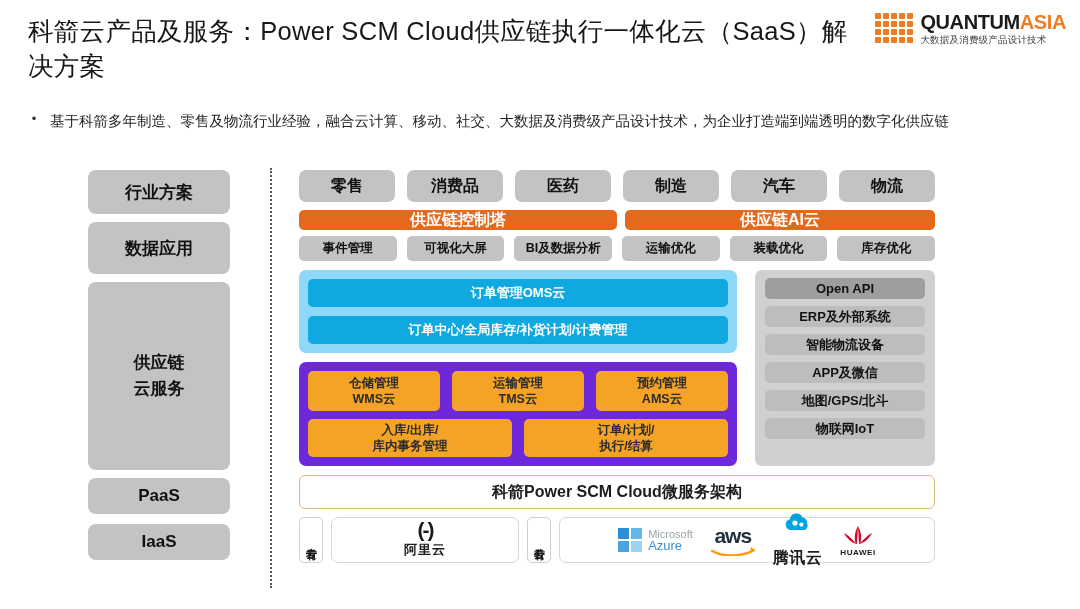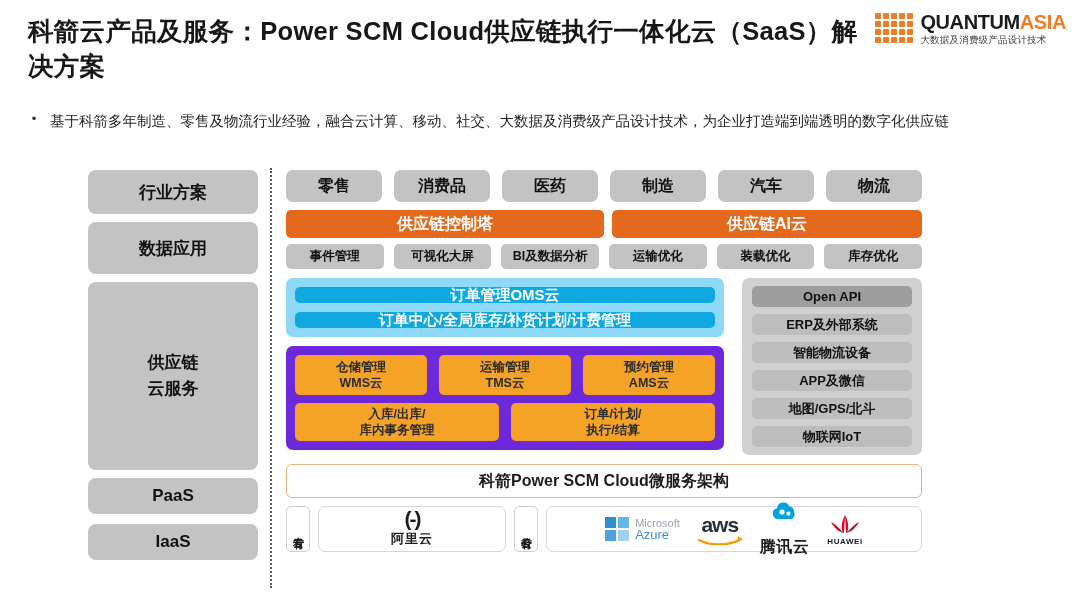--- a/index.html
+++ b/index.html
@@ -8,21 +8,21 @@
     background:#ffffff;
     font-family:"Liberation Sans","DejaVu Sans",sans-serif;
     overflow:hidden;
     position:relative;
   }
   .slide{position:relative;width:1080px;height:609px;}
 
   
   .title{
     position:absolute;left:28px;top:14px;width:830px;
-    font-size:25.5px;line-height:35px;font-weight:bold;color:#171717;
+    font-size:25.5px;line-height:35px;font-weight:normal;color:#171717;
     letter-spacing:0.3px;
   }
   .logo{
     position:absolute;right:14px;top:12px;
     display:flex;align-items:center;gap:7px;
   }
   .logo-grid{display:grid;grid-template-columns:repeat(5,6px);grid-template-rows:repeat(4,6px);gap:2px;}
   .logo-grid i{display:block;width:6px;height:6px;background:#ef7c22;border-radius:1px;}
   .logo-txt{display:flex;flex-direction:column;line-height:1;}
   .logo-main{font-size:20px;font-weight:bold;letter-spacing:-0.4px;}
@@ -31,65 +31,65 @@
   .logo-sub{font-size:9.5px;color:#3a3a3a;margin-top:3px;letter-spacing:0.2px;}
 
   
   .bullet{position:absolute;left:28px;top:108px;width:1020px;display:flex;gap:10px;}
   .bullet .dot{font-size:13px;color:#333;line-height:22px;flex:0 0 auto;width:12px;text-align:center;}
   .bullet .btxt{font-size:14.5px;line-height:26px;color:#1f1f1f;}
 
   
   .diagram{position:absolute;left:0;top:170px;width:1080px;height:420px;}
 
-  .leftcol{position:absolute;left:88px;top:0;width:170px;}
+  .leftcol{position:absolute;left:88px;top:0;width:142px;}
   .gbox{
     background:#c3c3c3;border-radius:8px;color:#111;
     display:flex;align-items:center;justify-content:center;
     font-weight:bold;text-align:center;
   }
   .leftcol .l1{height:44px;font-size:17px;margin-bottom:8px;}
   .leftcol .l2{height:52px;font-size:17px;margin-bottom:8px;}
   .leftcol .l3{height:188px;font-size:17px;line-height:26px;margin-bottom:8px;}
   .leftcol .l4{height:36px;font-size:17px;margin-bottom:10px;}
   .leftcol .l5{height:36px;font-size:17px;}
 
   .divider{
     position:absolute;left:270px;top:-2px;width:0;height:420px;
     border-left:2px dotted #555;
   }
 
-  .rightarea{position:absolute;left:286px;top:0;width:636px;}
+  .rightarea{position:absolute;left:299px;top:0;width:636px;}
 
   
   .ind-row{display:flex;gap:12px;}
   .ind{flex:1;height:32px;border-radius:7px;font-size:16px;}
 
   
   .or-row{display:flex;gap:8px;margin-top:8px;}
   .orange{
     background:#e5691d;border-radius:5px;color:#fff;font-weight:bold;
-    display:flex;align-items:center;justify-content:center;font-size:16px;height:28px;
+    display:flex;align-items:center;justify-content:center;font-size:16px;height:20px;
   }
   .or-left{flex:0 0 318px;}
   .or-right{flex:1;}
 
   
   .sub-row{display:flex;gap:10px;margin-top:6px;}
   .sub{flex:1;height:25px;border-radius:5px;font-size:12.5px;}
 
   
   .mid{display:flex;gap:18px;margin-top:9px;}
   .midleft{flex:0 0 438px;}
   .midright{flex:1;}
 
   .bluewrap{background:#8ed8f8;border-radius:7px;padding:9px;}
   .bluebox{
-    background:#0fa8e0;border-radius:5px;color:#fff;font-weight:bold;font-size:15px;
-    height:16px;display:flex;align-items:center;justify-content:center;
+    background:#0fa8e0;border-radius:5px;color:#fff;font-weight:bold;font-size:13px;
+    height:28px;display:flex;align-items:center;justify-content:center;
   }
   .bluebox+.bluebox{margin-top:9px;}
 
   .orangewrap{background:#6d28d9;border-radius:7px;padding:9px;margin-top:9px;}
   .owrow{display:flex;gap:12px;}
   .owrow+.owrow{margin-top:8px;}
   .obox{
     flex:1;background:#f5a327;border-radius:5px;color:#2b2b2b;font-weight:bold;
     font-size:12.5px;line-height:16px;text-align:center;
     display:flex;flex-direction:column;align-items:center;justify-content:center;

